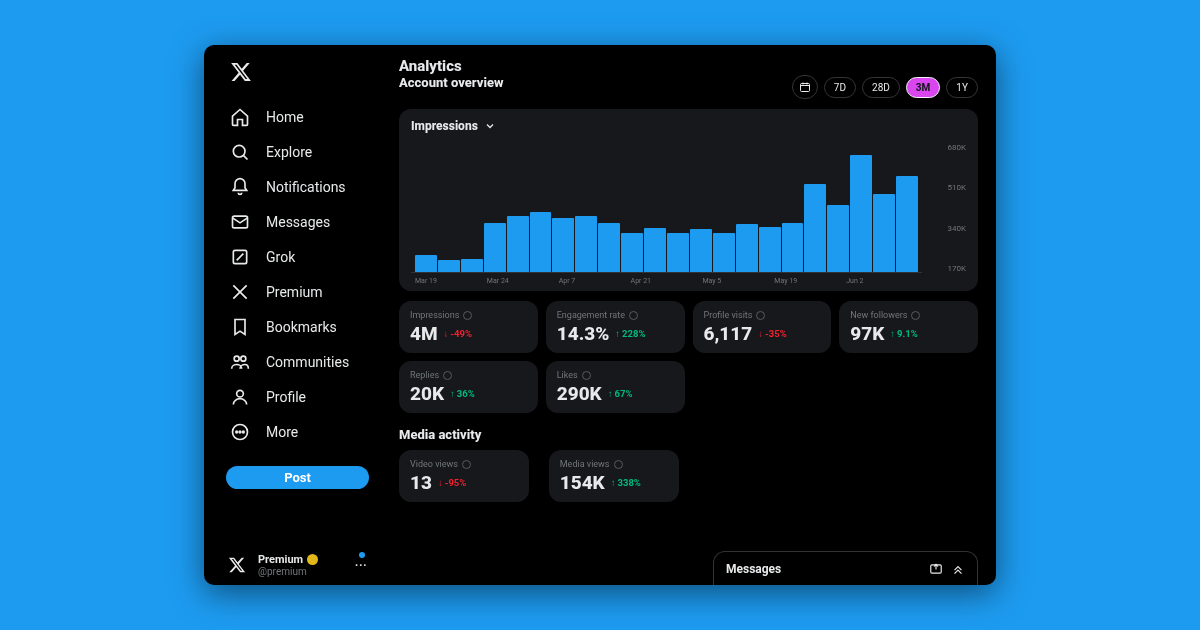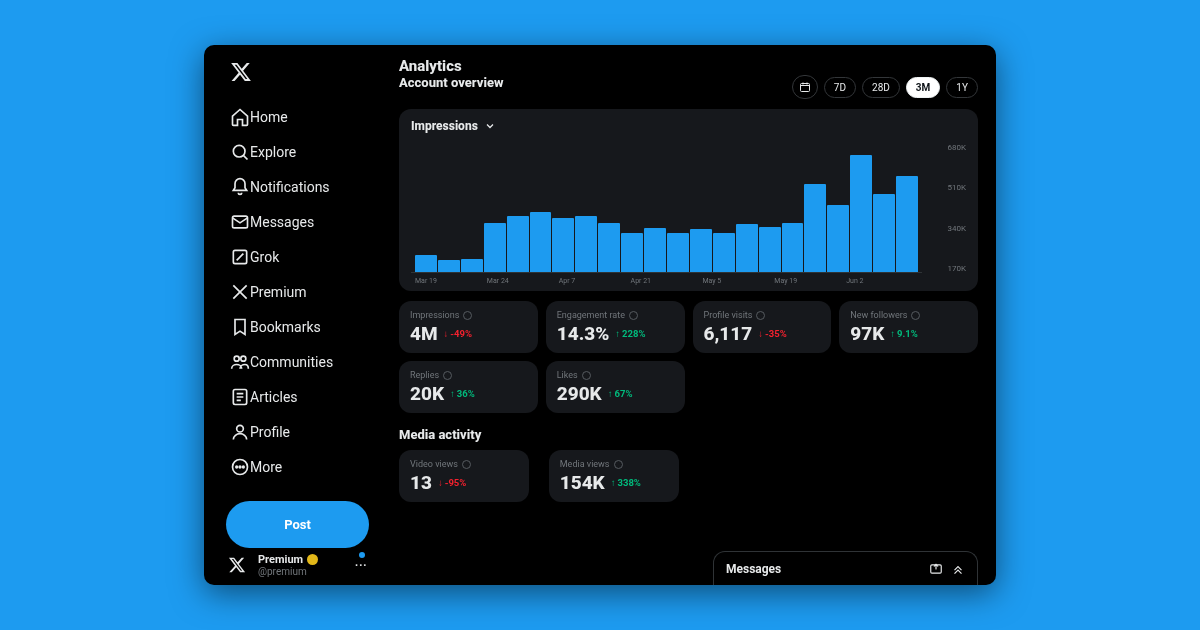--- a/index.html
+++ b/index.html
@@ -3,43 +3,43 @@
 <meta charset="utf-8">
 <style>
   * { box-sizing: border-box; margin: 0; padding: 0; font-family: -apple-system, BlinkMacSystemFont, "Segoe UI", Roboto, Helvetica, Arial, sans-serif; }
   body { background: #1d9bf0; width: 1200px; height: 630px; display: flex; align-items: center; justify-content: center; }
   .app-window { width: 792px; height: 540px; background: #000; border-radius: 10px; box-shadow: 0 8px 32px rgba(0,0,0,.5); display: flex; overflow: hidden; position: relative; }
   
   .sidebar { width: 185px; padding: 14px 0 0 22px; color: #e7e9ea; display: flex; flex-direction: column; position: relative; }
   .logo-x { margin: 2px 0 14px 4px; }
   .logo-x svg { width: 22px; height: 22px; fill: #e7e9ea; }
   .nav-list { list-style: none; display: flex; flex-direction: column; gap: 3px; }
-  .nav-item { display: flex; align-items: center; padding: 6px 4px; font-size: 14px; cursor: pointer; }
+  .nav-item { display: flex; align-items: center; gap: 16px; padding: 6px 4px; font-size: 14px; cursor: pointer; }
   .nav-item .ic { width: 20px; height: 20px; display: inline-flex; align-items: center; justify-content: center; color: #e7e9ea; }
   .nav-item .ic svg { width: 20px; height: 20px; stroke: #e7e9ea; fill: none; stroke-width: 2; }
   .nav-item span.label { white-space: nowrap; }
-  .post-btn { margin: 18px 20px 0 0; background: #1d9bf0; color: #fff; font-weight: 700; font-size: 13px; border: none; border-radius: 9999px; padding: 16px 0; cursor: pointer; text-align: center; }
+  .post-btn { margin: 18px 20px 0 0; background: #1d9bf0; color: #fff; font-weight: 700; font-size: 13px; border: none; border-radius: 9999px; padding: 4px 0; cursor: pointer; text-align: center; }
   .sidebar-footer { position: absolute; bottom: 8px; left: 22px; right: 20px; display: flex; align-items: center; gap: 10px; color: #e7e9ea; }
   .sidebar-footer .avatar { width: 22px; height: 22px; display: flex; align-items: center; justify-content: center; }
   .sidebar-footer .avatar svg { width: 18px; height: 18px; fill: #e7e9ea; }
   .sidebar-footer .meta { display: flex; flex-direction: column; font-size: 10px; line-height: 1.1; }
   .sidebar-footer .meta .top { display: flex; align-items: center; gap: 4px; font-weight: 700; font-size: 11px; }
   .sidebar-footer .meta .handle { color: #71767b; }
   .verified-badge { width: 11px; height: 11px; border-radius: 50%; background: #e2b719; display:inline-block; }
   .footer-dots { margin-left: auto; font-size: 16px; color: #e7e9ea; padding: 0 2px; }
   .blue-dot { width:6px; height:6px; background:#1d9bf0; border-radius:50%; position:absolute; right:4px; top:-4px; }
 
   
   .main { flex: 1; padding: 12px 18px 0 10px; color: #e7e9ea; overflow: hidden; position:relative; }
   .page-title { font-size: 15px; font-weight: 800; }
   .overview-row { display: flex; align-items: flex-start; justify-content: space-between; margin-bottom: 10px; }
   .overview-row h2 { font-size: 13px; font-weight: 800; }
   .range-group { display: flex; align-items: center; gap: 6px; }
   .range-btn, .range-date { font-size: 10px; color: #e7e9ea; background: transparent; border: 1px solid #333639; border-radius: 9999px; padding: 4px 9px; cursor: pointer; }
-  .range-btn.active { background: #ffffff; color: #0f1419; border-color: #eff3f4; font-weight:700; position:relative; }
+  .range-btn.active { background: #d946ef; color: #0f1419; border-color: #eff3f4; font-weight:700; position:relative; }
   .range-btn.active::before { content:""; position:absolute; inset:-10px; border-radius:50%; background:rgba(255,255,255,.15); z-index:-1; }
   .range-date { width: 26px; height: 24px; padding:0; display:flex; align-items:center; justify-content:center; }
   .range-date svg { width:12px; height:12px; stroke:#e7e9ea; fill:none; stroke-width:2; }
 
   .chart-card { background: #16181c; border-radius: 12px; padding: 10px 12px 6px 12px; position: relative; }
   .chart-head { display: flex; align-items: center; gap: 6px; font-size: 12px; font-weight: 800; margin-bottom: 8px; }
   .chart-head svg { width:12px; height:12px; stroke:#e7e9ea; fill:none; stroke-width:2.5; }
   .chart-body { display: flex; }
   .chart-area { flex:1; display:flex; align-items:flex-end; gap:1px; height:132px; padding:0 4px; border-bottom:1px solid #2f3336; position:relative; }
   .bar { flex:1; background:#1d9bf0; border-radius:1px 1px 0 0; }
@@ -139,29 +139,20 @@
         </li>
         <li class="nav-item">
           <span class="ic">
             <svg viewBox="0 0 24 24">
               <circle cx="8" cy="8" r="3"></circle>
               <circle cx="16" cy="8" r="3"></circle>
               <path d="M2 20c0-3 3-5 6-5s6 2 6 5M12 20c0-3 3-5 6-5s4 2 4 5"></path>
             </svg>
           </span>
           <span class="label">Communities</span>
-        </li>
-        <li class="nav-item">
-          <span class="ic">
-            <svg viewBox="0 0 24 24">
-              <rect x="4" y="3" width="16" height="18" rx="2"></rect>
-              <path d="M8 8h8M8 12h8M8 16h5"></path>
-            </svg>
-          </span>
-          <span class="label">Articles</span>
         </li>
         <li class="nav-item">
           <span class="ic">
             <svg viewBox="0 0 24 24">
               <circle cx="12" cy="8" r="4"></circle>
               <path d="M4 21c0-4 4-7 8-7s8 3 8 7"></path>
             </svg>
           </span>
           <span class="label">Profile</span>
         </li>

